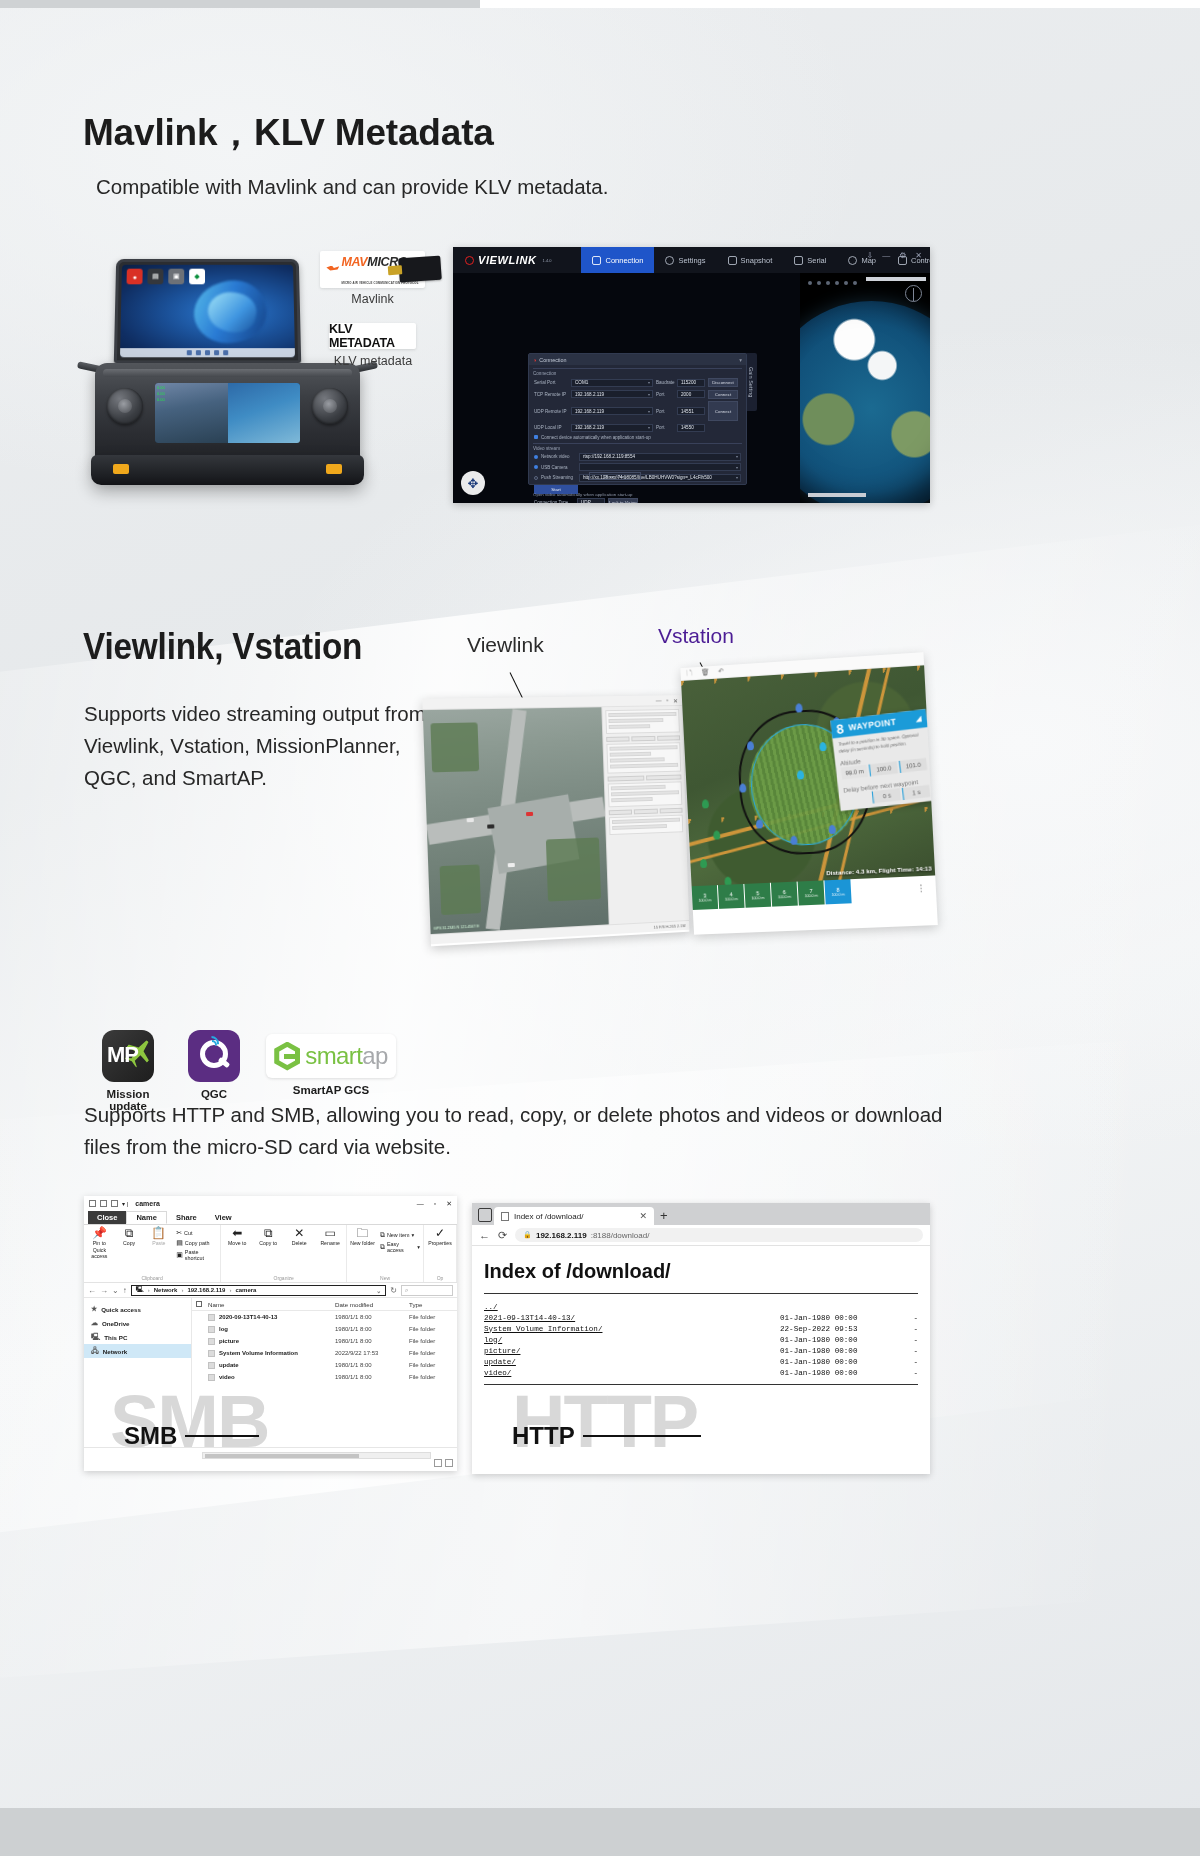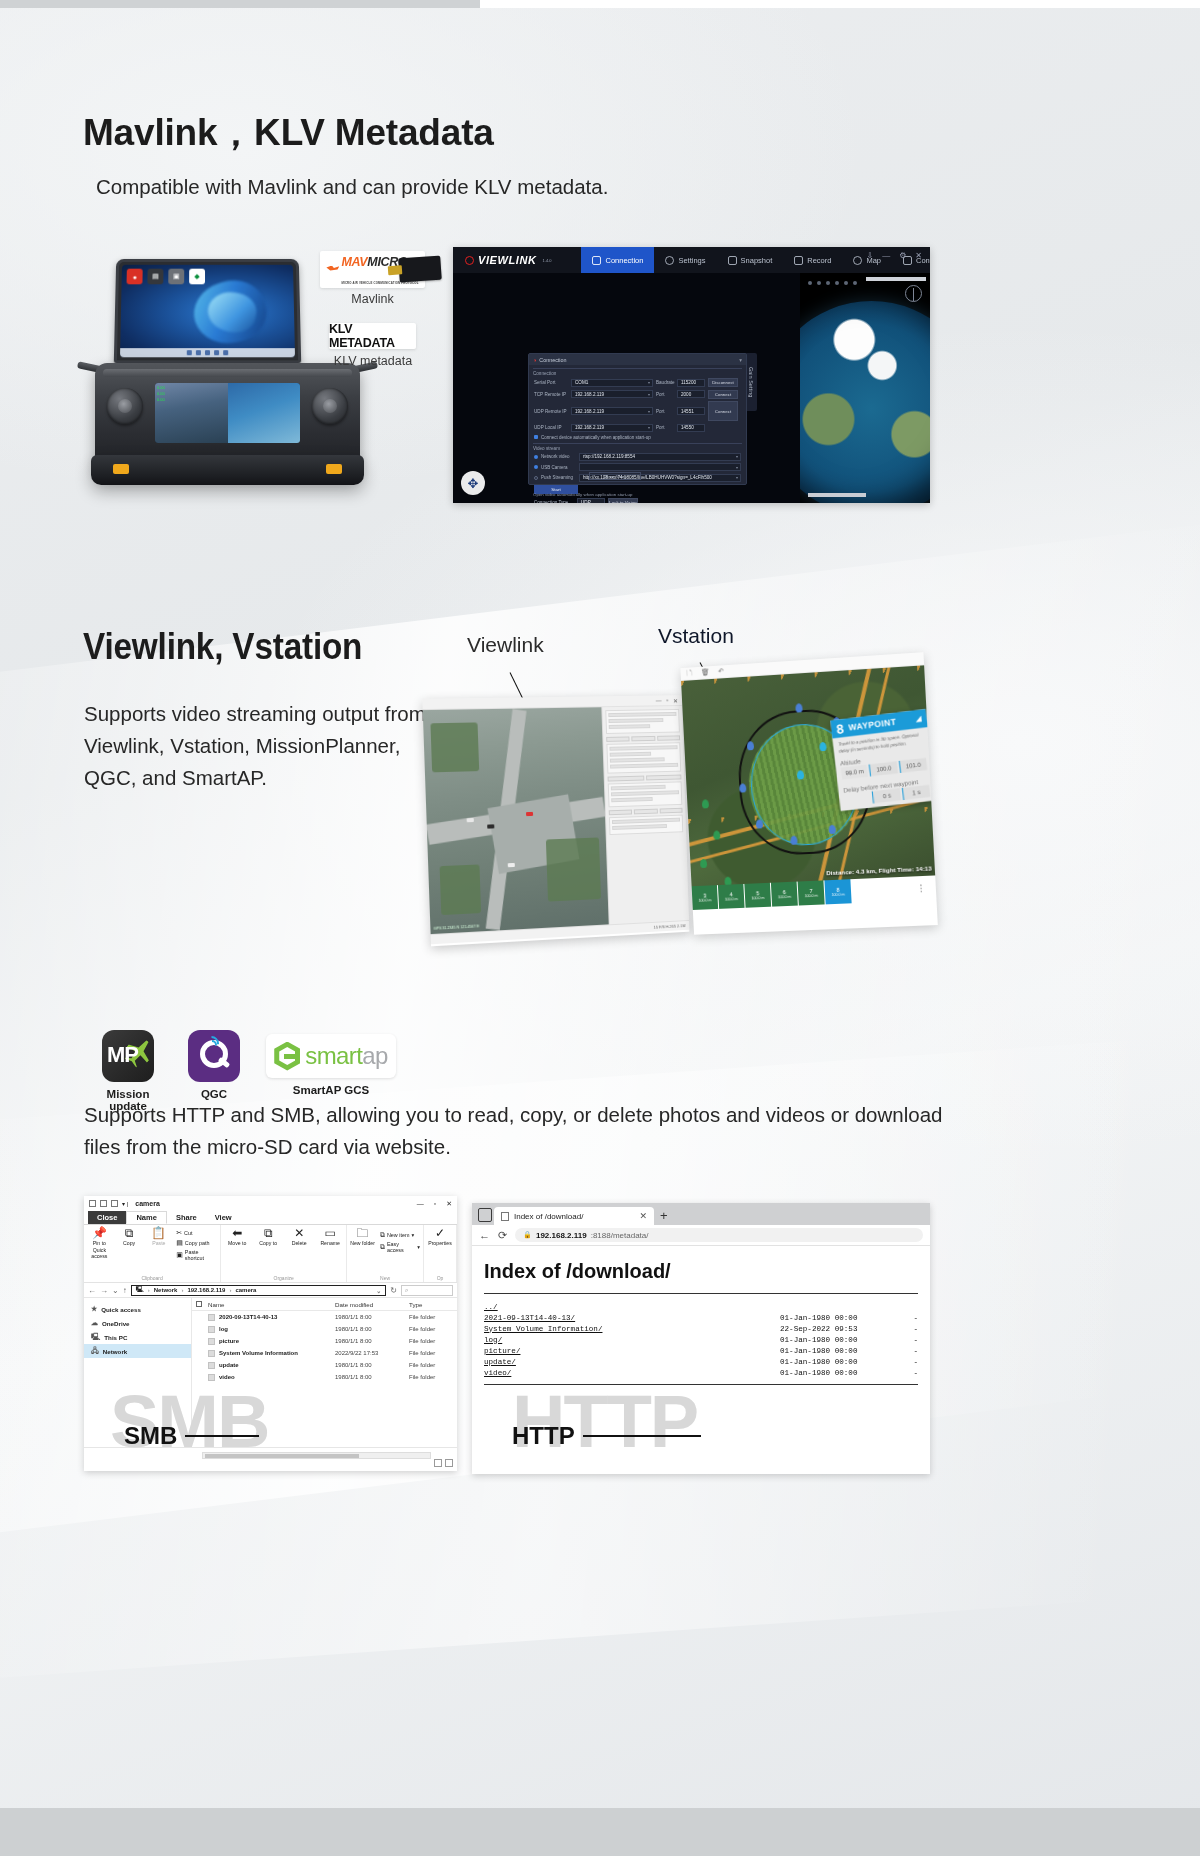--- a/index.html
+++ b/index.html
@@ -210,21 +210,21 @@
   .vl-chk i.dot{border-radius:50%;}
   .vl-submit{margin:3px 5px;width:44px;height:9px;background:#2f4f9e;display:flex;align-items:center;
              justify-content:center;font-size:4.4px;color:#e8edf7;}
   .vl-close{position:absolute;left:60px;bottom:4px;width:52px;height:8px;border:1px solid #434c64;
             display:flex;align-items:center;justify-content:center;font-size:4.4px;color:#b9c1cf;}
 
   
   #s2-title{ position:absolute; left:83px; top:626px; }
   #s2-body{ position:absolute; left:84px; top:698px; width:350px; }
   #lbl-viewlink{ position:absolute; left:467px; top:633px; font-size:21px; color:#2b2b2b;}
-  #lbl-vstation{ position:absolute; left:658px; top:624px; font-size:21px; color:#0f172a;}
+  #lbl-vstation{ position:absolute; left:658px; top:624px; font-size:21px; color:#4c1d95;}
   .leader{position:absolute;height:1px;background:#111;transform-origin:left center;}
 
   
   #vl-video-win{
     position:absolute;left:428px;top:697px;width:262px;height:242px;background:#fff;
     box-shadow:0 3px 10px rgba(0,0,0,.2);
     transform:perspective(900px) rotateY(9deg) rotate(-2deg);
   }
   .vw-tb{height:11px;background:#f2f2f2;display:flex;align-items:center;justify-content:flex-end;gap:5px;
          padding-right:4px;font-size:6px;color:#555;border-bottom:1px solid #e2e2e2;}
@@ -492,21 +492,21 @@
         <div class="it">
           <span class="gl circ"></span>
           <span>Settings</span>
         </div>
         <div class="it">
           <span class="gl"></span>
           <span>Snapshot</span>
         </div>
         <div class="it">
           <span class="gl"></span>
-          <span>Record</span>
+          <span>Serial</span>
         </div>
         <div class="it">
           <span class="gl circ"></span>
           <span>Map</span>
         </div>
         <div class="it">
           <span class="gl"></span>
           <span>Control</span>
         </div>
       </div>
@@ -1041,21 +1041,21 @@
         <span class="x">✕</span>
       </div>
       <span class="br-plus">+</span>
     </div>
     <div class="br-addr">
       <span class="nav">←</span>
       <span class="nav">⟳</span>
       <span class="br-url">
         <span class="lock">🔒</span>
         <span class="host">192.168.2.119</span>
-          <span class="rest">:8188/metadata/</span>
+          <span class="rest">:8188/download/</span>
       </span>
     </div>
     <div class="idx-h1">Index of /download/</div>
     <div class="idx-hr"></div>
     <div class="idx-body">
       <div class="idx-row">
           <a>../</a>
         </div>
       <div class="idx-row">
         <a>2021-09-13T14-40-13/</a>

